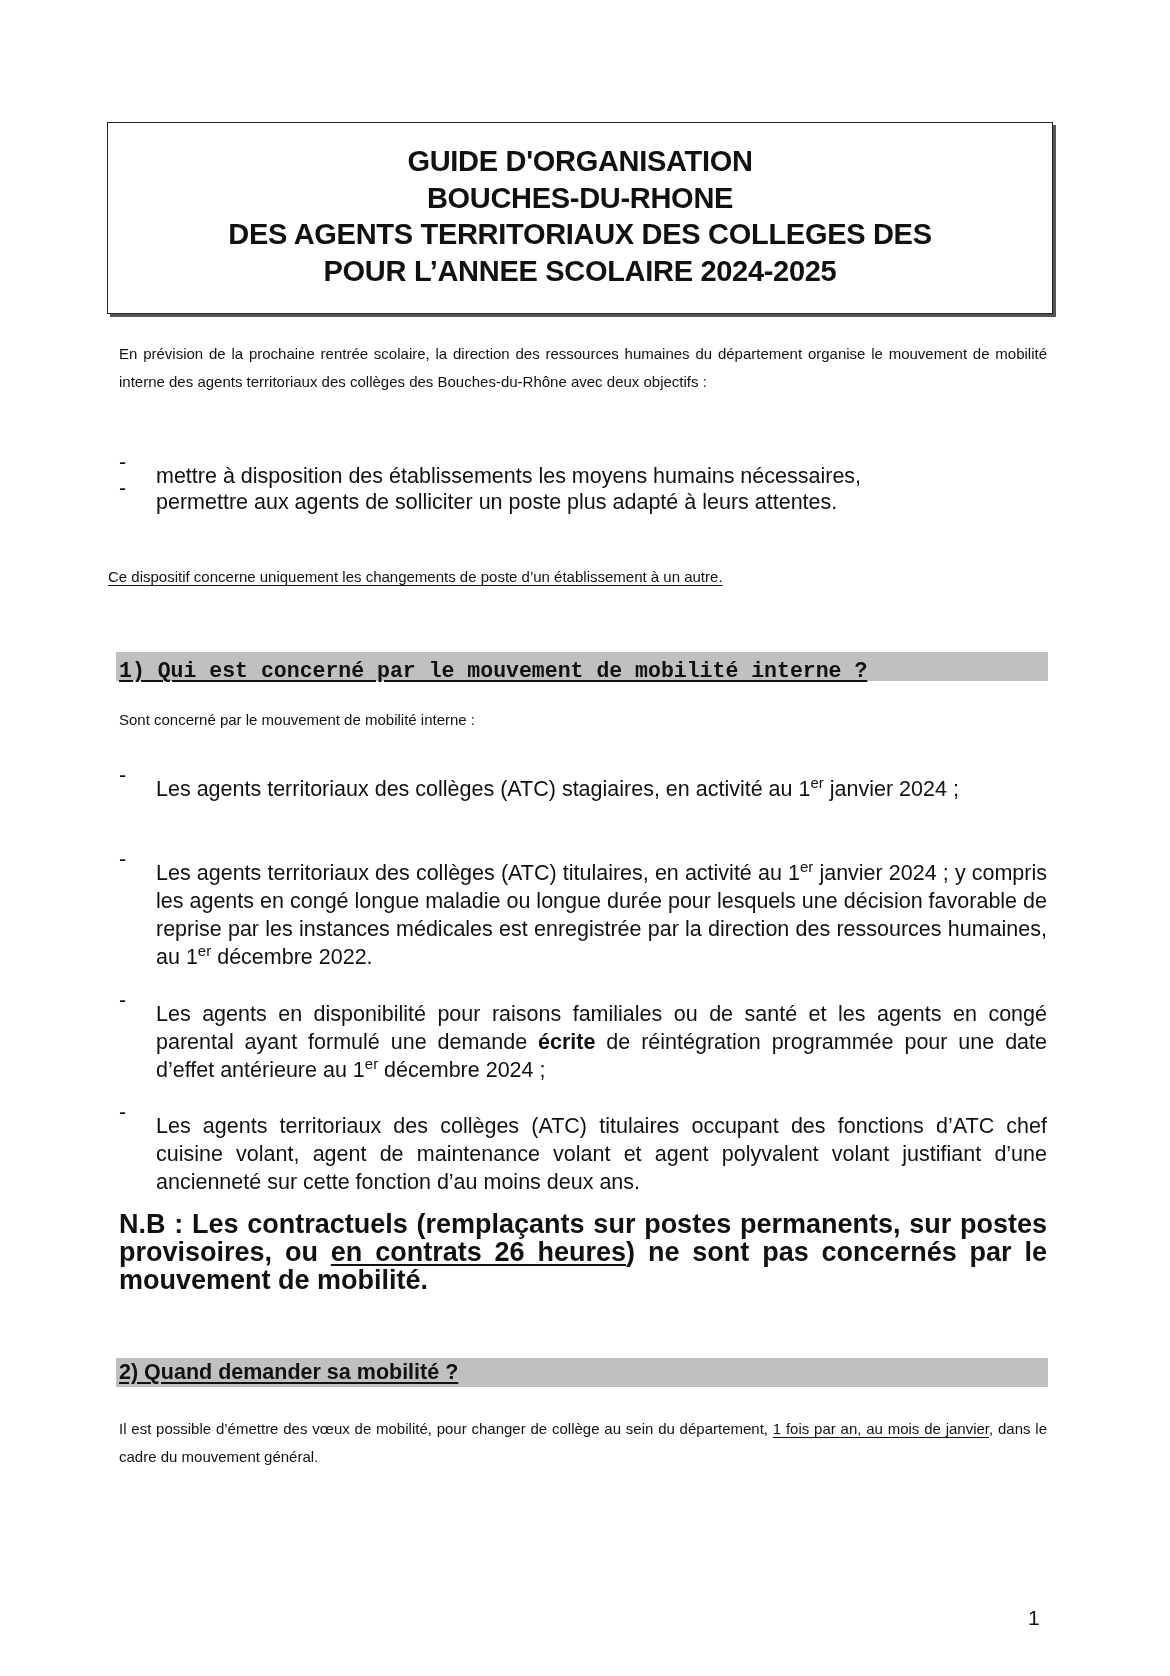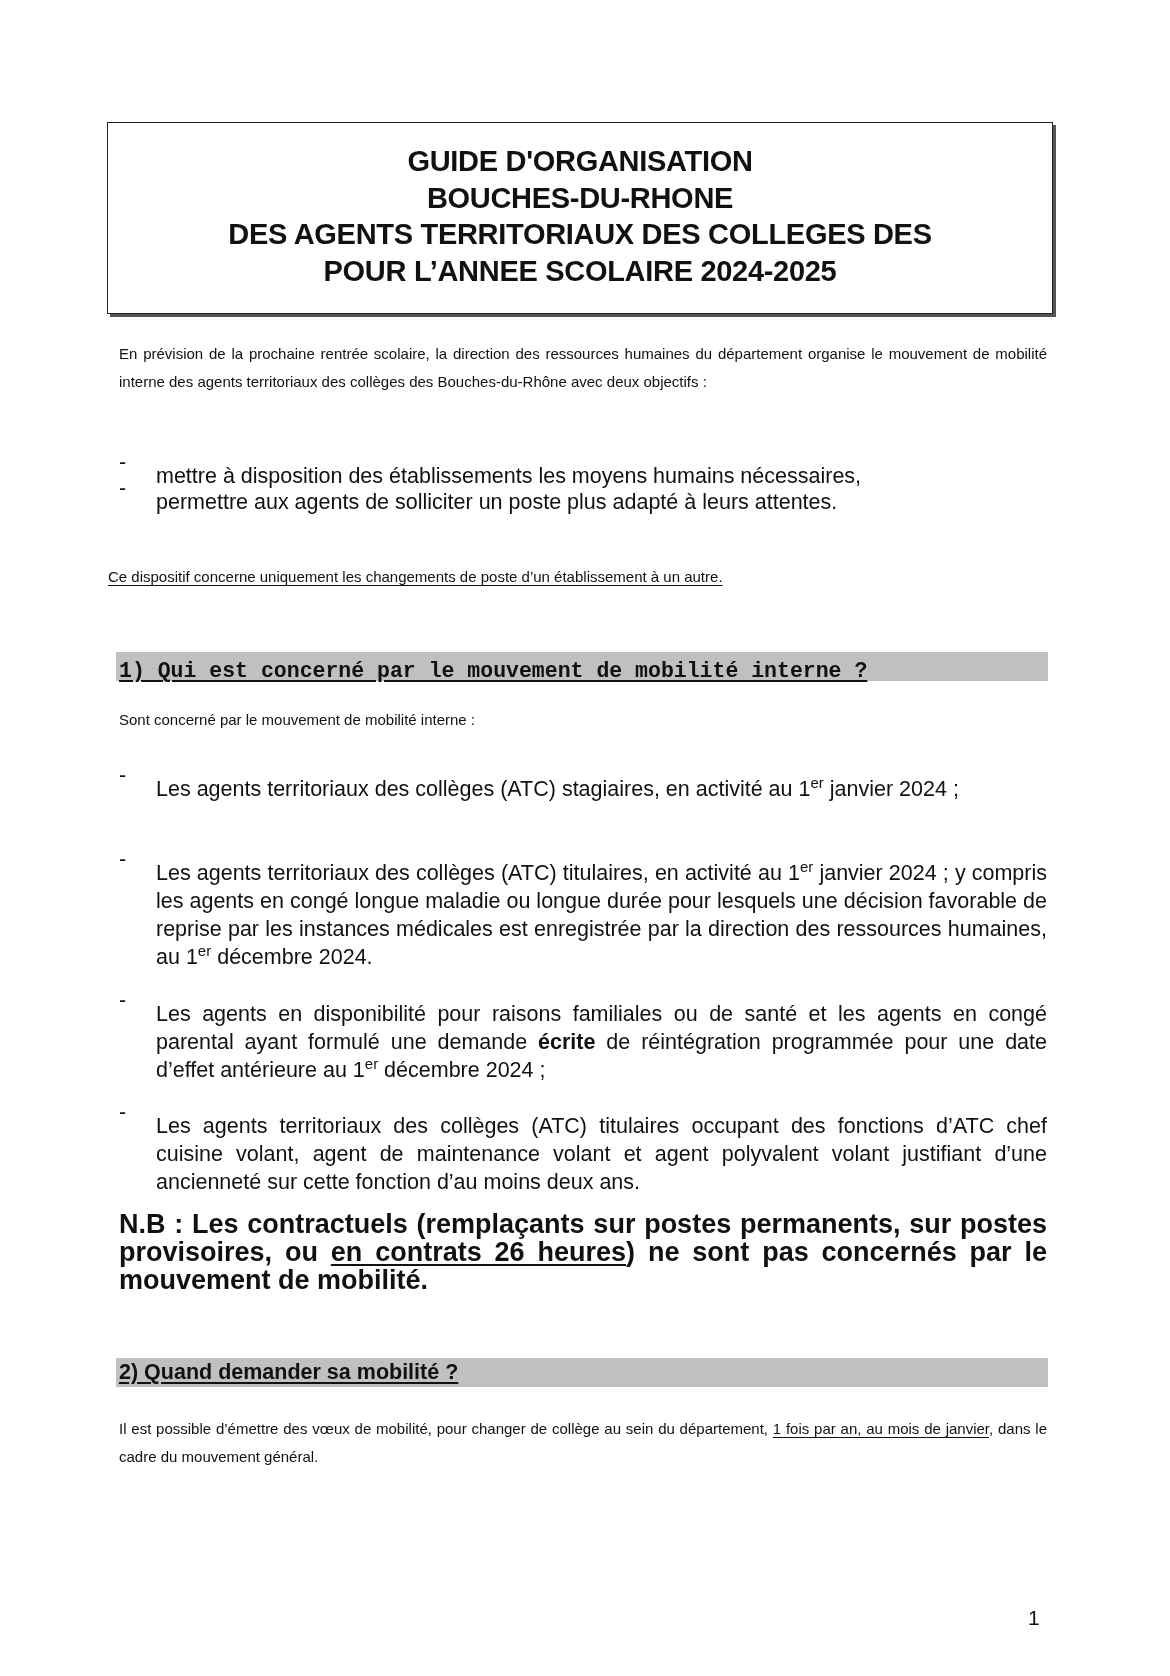--- a/index.html
+++ b/index.html
@@ -54,21 +54,21 @@
 
   <div class="txt" style="top:706px;">Sont concerné par le mouvement de mobilité interne :</div>
 
   <div class="bullet" style="top:761px;">
     <span class="dash">-</span>
     <span class="btext"><span>Les agents territoriaux des collèges (ATC) stagiaires, en activité au 1</span><sup>er</sup><span> janvier 2024 ;</span></span>
   </div>
 
   <div class="bullet" style="top:845px;">
     <span class="dash">-</span>
-    <span class="btext"><span>Les agents territoriaux des collèges (ATC) titulaires, en activité au 1</span><sup>er</sup><span> janvier 2024 ; y compris les agents en congé longue maladie ou longue durée pour lesquels une décision favorable de reprise par les instances médicales est enregistrée par la direction des ressources humaines, au 1</span><sup>er</sup><span> décembre 2024.</span></span>
+    <span class="btext"><span>Les agents territoriaux des collèges (ATC) titulaires, en activité au 1</span><sup>er</sup><span> janvier 2024 ; y compris les agents en congé longue maladie ou longue durée pour lesquels une décision favorable de reprise par les instances médicales est enregistrée par la direction des ressources humaines, au 1</span><sup>er</sup><span> décembre 2022.</span></span>
   </div>
 
   <div class="bullet" style="top:986px;">
     <span class="dash">-</span>
     <span class="btext"><span>Les agents en disponibilité pour raisons familiales ou de santé et les agents en congé parental ayant formulé une demande </span><b>écrite</b><span> de réintégration programmée pour une date d’effet antérieure au 1</span><sup>er</sup><span> décembre 2024 ;</span></span>
   </div>
 
   <div class="bullet" style="top:1098px;">
     <span class="dash">-</span>
     <span class="btext">Les agents territoriaux des collèges (ATC) titulaires occupant des fonctions d’ATC chef cuisine volant, agent de maintenance volant et agent polyvalent volant justifiant d’une ancienneté sur cette fonction d’au moins deux ans.</span>

